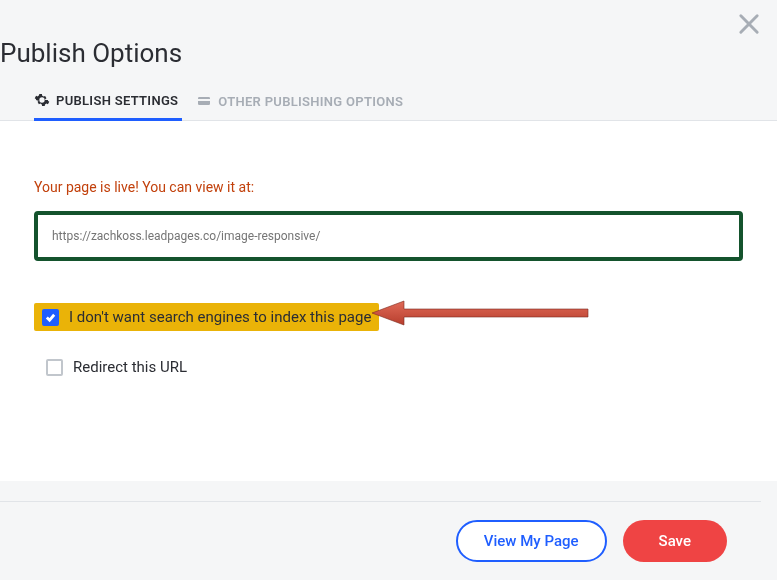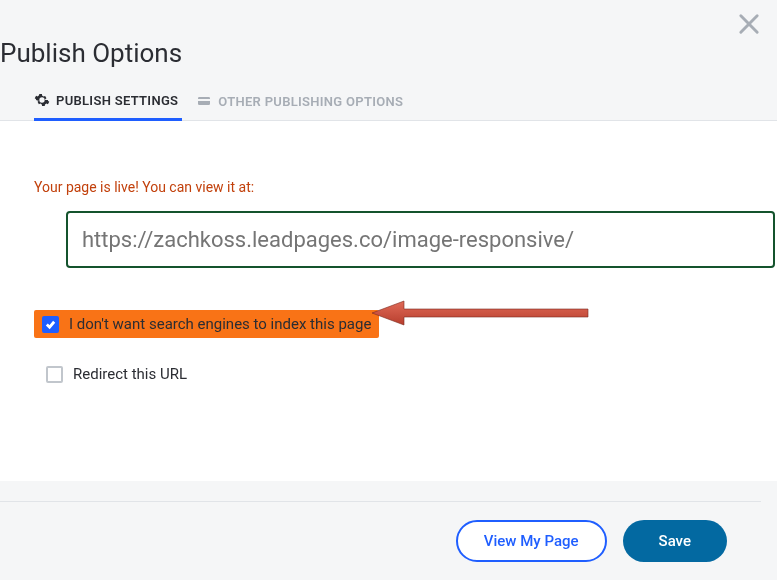--- a/index.html
+++ b/index.html
@@ -64,38 +64,37 @@
       min-height: 360px;
     }
     .page-live-text {
       font-size: 14px;
       color: #c2410c;
       margin-bottom: 16px;
     }
     .url-input {
       width: 100%;
       padding: 14px 14px;
-      font-size: 22px;
-      border: 2px solid #14532d;
+      font-size: 12px;
+      border: 4px solid #14532d;
       border-radius: 4px;
       color: #c1c6cc;
       background: #fff;
       font-family: inherit;
-      margin-left: 32px;
     }
     .checkbox-row {
       display: flex;
       align-items: center;
       gap: 10px;
       margin-top: 22px;
       padding: 5px 8px;
       width: fit-content;
     }
     .checkbox-row.highlight {
-      background: #f97316;
+      background: #eab308;
       border-radius: 2px;
       margin-top: 42px;
     }
     .cbox {
       width: 17px;
       height: 17px;
       border: 2px solid #1f5eff;
       border-radius: 2px;
       display: inline-flex;
       align-items: center;
@@ -137,21 +136,21 @@
       cursor: pointer;
       border: none;
       font-family: inherit;
     }
     .btn-outline {
       background: #fff;
       color: #1f5eff;
       border: 2px solid #1f5eff;
     }
     .btn-primary {
-      background: #0369a1;
+      background: #ef4444;
       color: #fff;
       padding: 12px 36px;
     }
   </style>
 </head>
 <body>
 
 <div class="close-btn">
   <svg viewBox="0 0 24 24">
       <path d="M5 5 L19 19 M19 5 L5 19" stroke="currentColor" stroke-width="2.5" stroke-linecap="round"></path>

